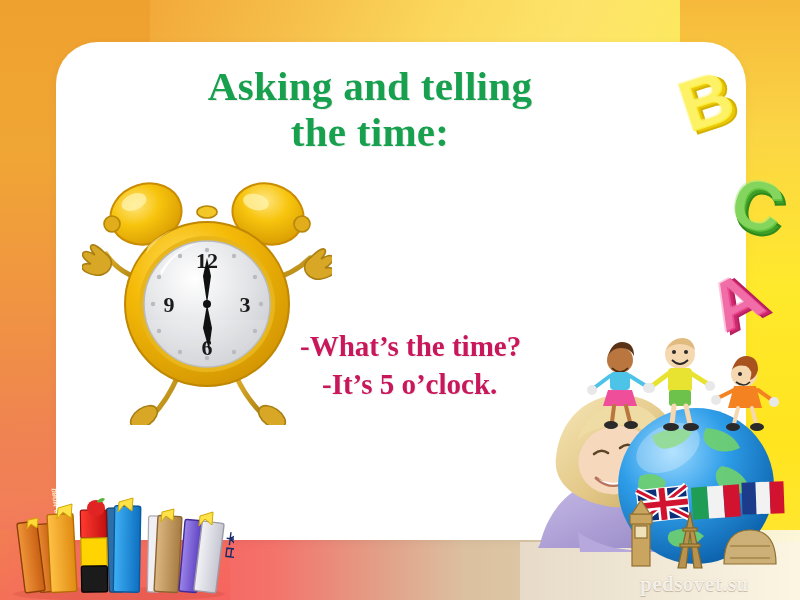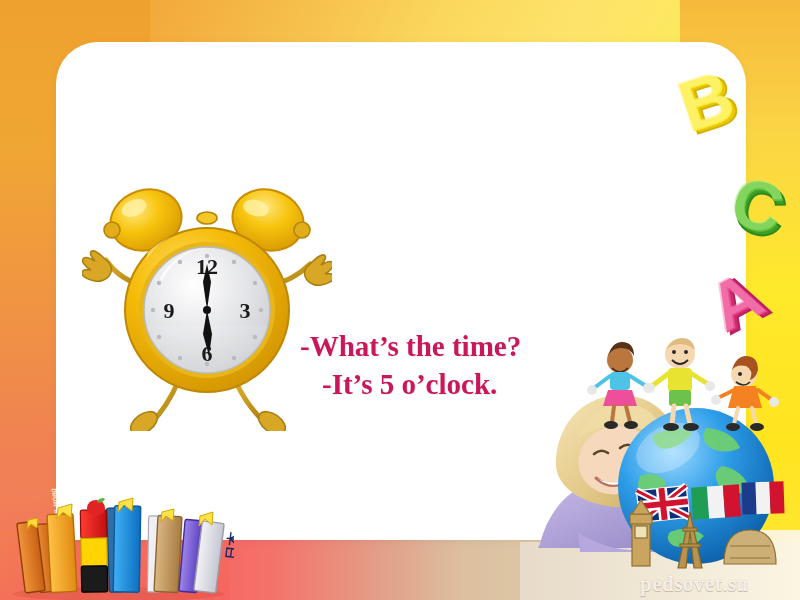--- a/index.html
+++ b/index.html
@@ -71,21 +71,21 @@
     font-family:"Liberation Serif",serif;
     font-weight:bold;
     font-size:29px;line-height:1.3;
     text-shadow:1px 1px 0 rgba(0,0,0,.07);
     margin-top:28px;
   }
   .dialogue .l1{display:block;text-align:left;}
   .dialogue .l2{display:block;text-align:left;padding-left:22px;}
 
   
-  .clock{position:absolute;left:82px;top:186px;width:250px;height:245px;}
+  .clock{position:absolute;left:82px;top:180px;width:250px;height:245px;}
   .clock svg{display:block;width:250px;height:245px;}
 
   
   .letter{position:absolute;}
   .letter svg{display:block;overflow:visible;}
 
   
   .books{position:absolute;left:4px;top:478px;width:230px;height:122px;}
   .books svg{display:block;width:230px;height:122px;}
 
@@ -139,20 +139,24 @@
   <div class="letter" style="left:698px;top:262px;">
     <svg width="84" height="80" viewBox="0 0 84 80">
       <g transform="rotate(-28 42 40)">
         <text x="42" y="64" text-anchor="middle" font-family="Liberation Sans, sans-serif" font-size="68" font-weight="bold" fill="#cf2a70" stroke="#b71f5e" stroke-width="2">A</text>
         <text x="39" y="61" text-anchor="middle" font-family="Liberation Sans, sans-serif" font-size="68" font-weight="bold" fill="#ea4c92">A</text>
         <text x="37.5" y="59.5" text-anchor="middle" font-family="Liberation Sans, sans-serif" font-size="68" font-weight="bold" fill="#f98fbc" opacity="0.5">A</text>
       </g>
     </svg>
   </div>
 
+  <div class="title">
+    <span>Asking and telling</span><br>
+    <span>the time:</span>
+  </div>
 
   <div class="dialogue">
     <span class="l1">-What’s the time?</span>
     <span class="l2">-It’s 5 o’clock.</span>
   </div>
 
   <div class="clock">
     <svg viewBox="0 0 250 245">
       <defs>
         <radialGradient id="bellG" cx="40%" cy="30%" r="75%">

